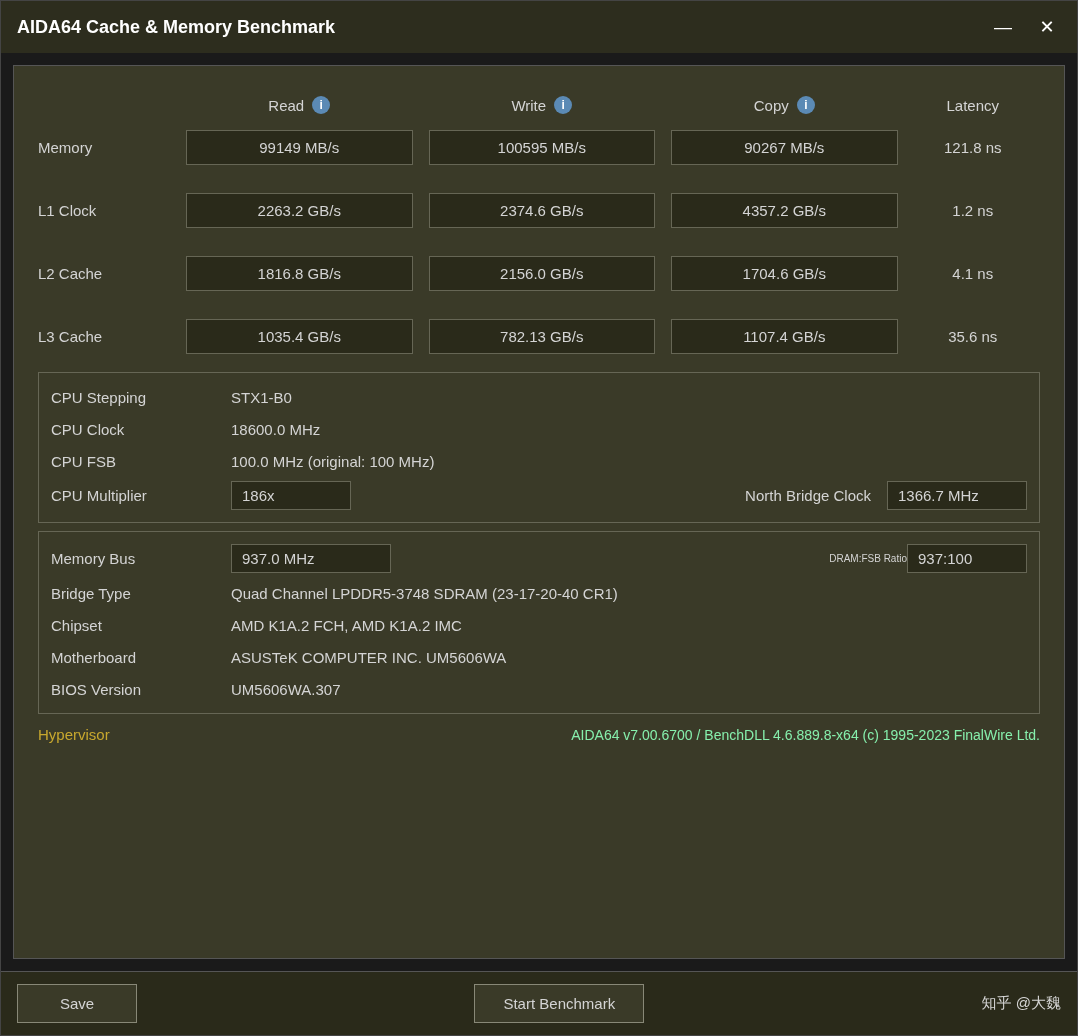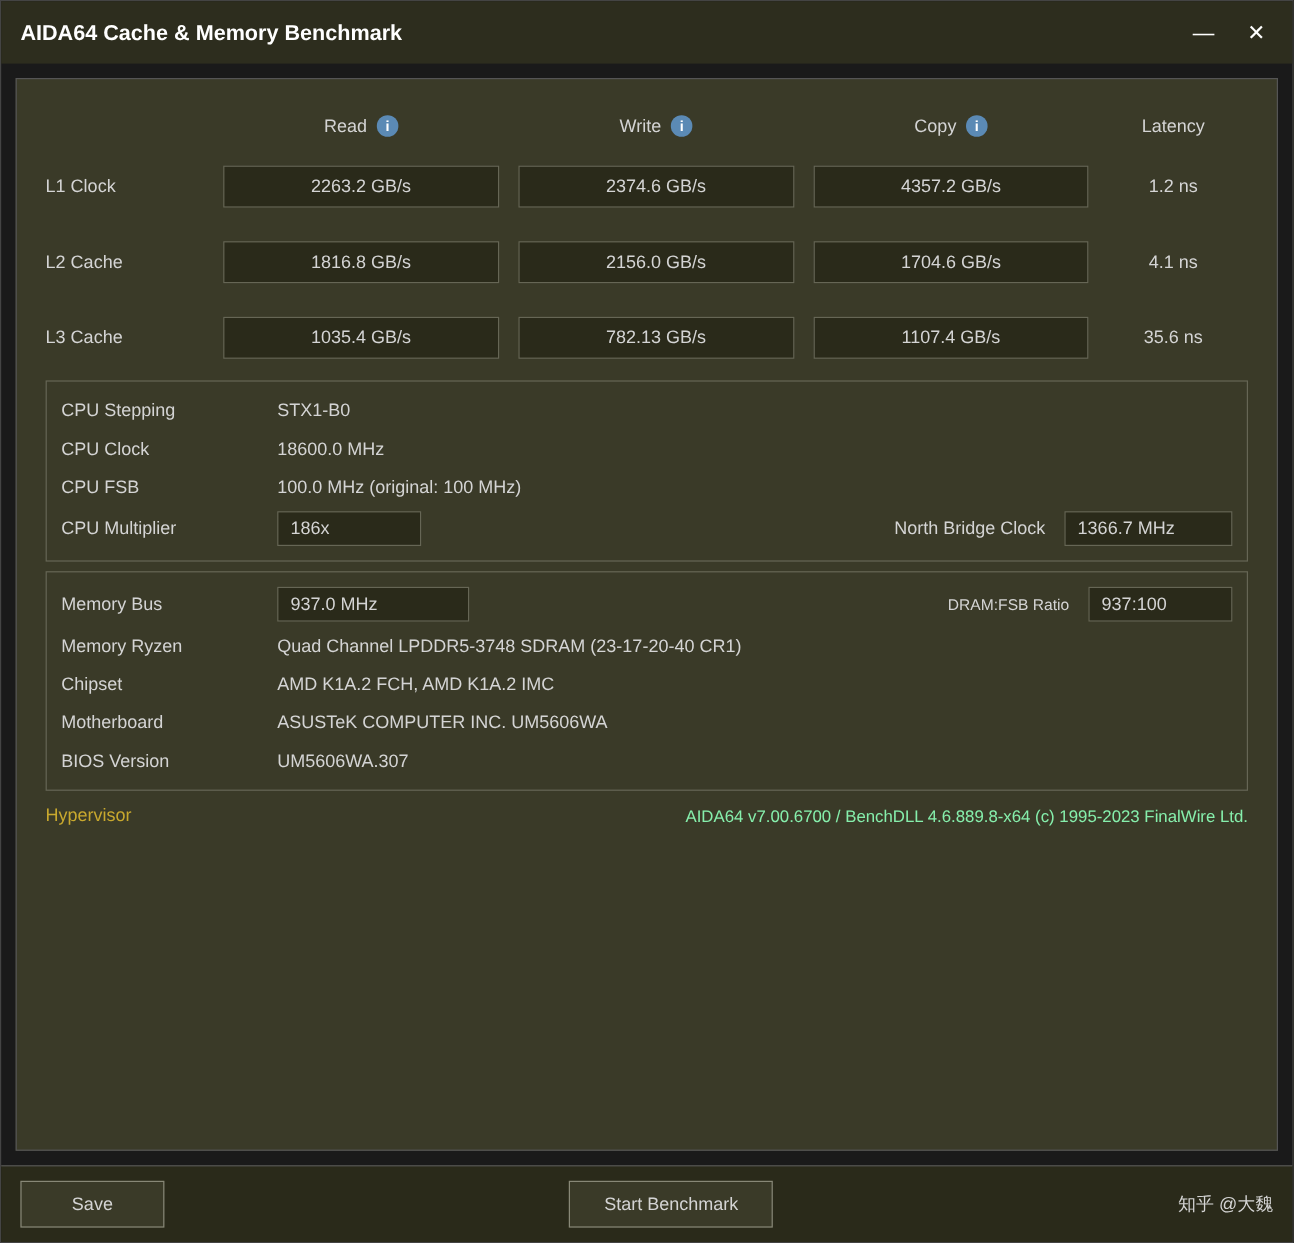--- a/index.html
+++ b/index.html
@@ -164,23 +164,23 @@
     .memory-bus-value {
       background: #2a2a1a;
       border: 1px solid #666655;
       color: #d4d4d4;
       font-size: 15px;
       padding: 5px 10px;
       min-width: 160px;
     }
     .dram-label {
       color: #d4d4d4;
-      font-size: 13px;
+      font-size: 10px;
       margin-left: auto;
-      margin-right: 16px;
+      margin-right: 0;
     }
     .dram-value {
       background: #2a2a1a;
       border: 1px solid #666655;
       color: #d4d4d4;
       font-size: 15px;
       padding: 5px 10px;
       min-width: 120px;
     }
     .hypervisor-row {
@@ -269,20 +269,35 @@
               <span>Copy</span>
               <span class="info-icon">i</span>
             </div>
           </th>
           <th>
             <span>Latency</span>
           </th>
         </tr>
       </thead>
       <tbody id="bench-tbody">
+      <tr>
+            <td style="color: rgb(212, 212, 212); font-size: 15px;">Memory</td>
+            <td style="text-align: center;">
+              <span class="value-box">99149 MB/s</span>
+            </td>
+            <td style="text-align: center;">
+              <span class="value-box">100595 MB/s</span>
+            </td>
+            <td style="text-align: center;">
+              <span class="value-box">90267 MB/s</span>
+            </td>
+            <td style="text-align: center;">
+              <span class="latency-box">121.8 ns</span>
+            </td>
+          </tr>
           <tr style="height: 8px;"></tr>
           <tr>
             <td style="color: rgb(212, 212, 212); font-size: 15px;">L1 Clock</td>
             <td style="text-align: center;">
               <span class="value-box">2263.2 GB/s</span>
             </td>
             <td style="text-align: center;">
               <span class="value-box">2374.6 GB/s</span>
             </td>
             <td style="text-align: center;">
@@ -353,21 +368,21 @@
     <div class="info-section" style="margin-top:8px;">
       <div class="info-row">
         <span class="info-label">Memory Bus</span>
         <div class="memory-bus-row" style="flex:1;">
           <span class="memory-bus-value">937.0 MHz</span>
           <span class="dram-label">DRAM:FSB Ratio</span>
           <span class="dram-value">937:100</span>
         </div>
       </div>
       <div class="info-row">
-        <span class="info-label">Memory Ryzen</span>
+        <span class="info-label">Bridge Type</span>
         <span class="info-value">Quad Channel LPDDR5-3748 SDRAM  (23-17-20-40 CR1)</span>
       </div>
       <div class="info-row">
         <span class="info-label">Chipset</span>
         <span class="info-value">AMD K1A.2 FCH, AMD K1A.2 IMC</span>
       </div>
       <div class="info-row">
         <span class="info-label">Motherboard</span>
         <span class="info-value">ASUSTeK COMPUTER INC. UM5606WA</span>
       </div>

